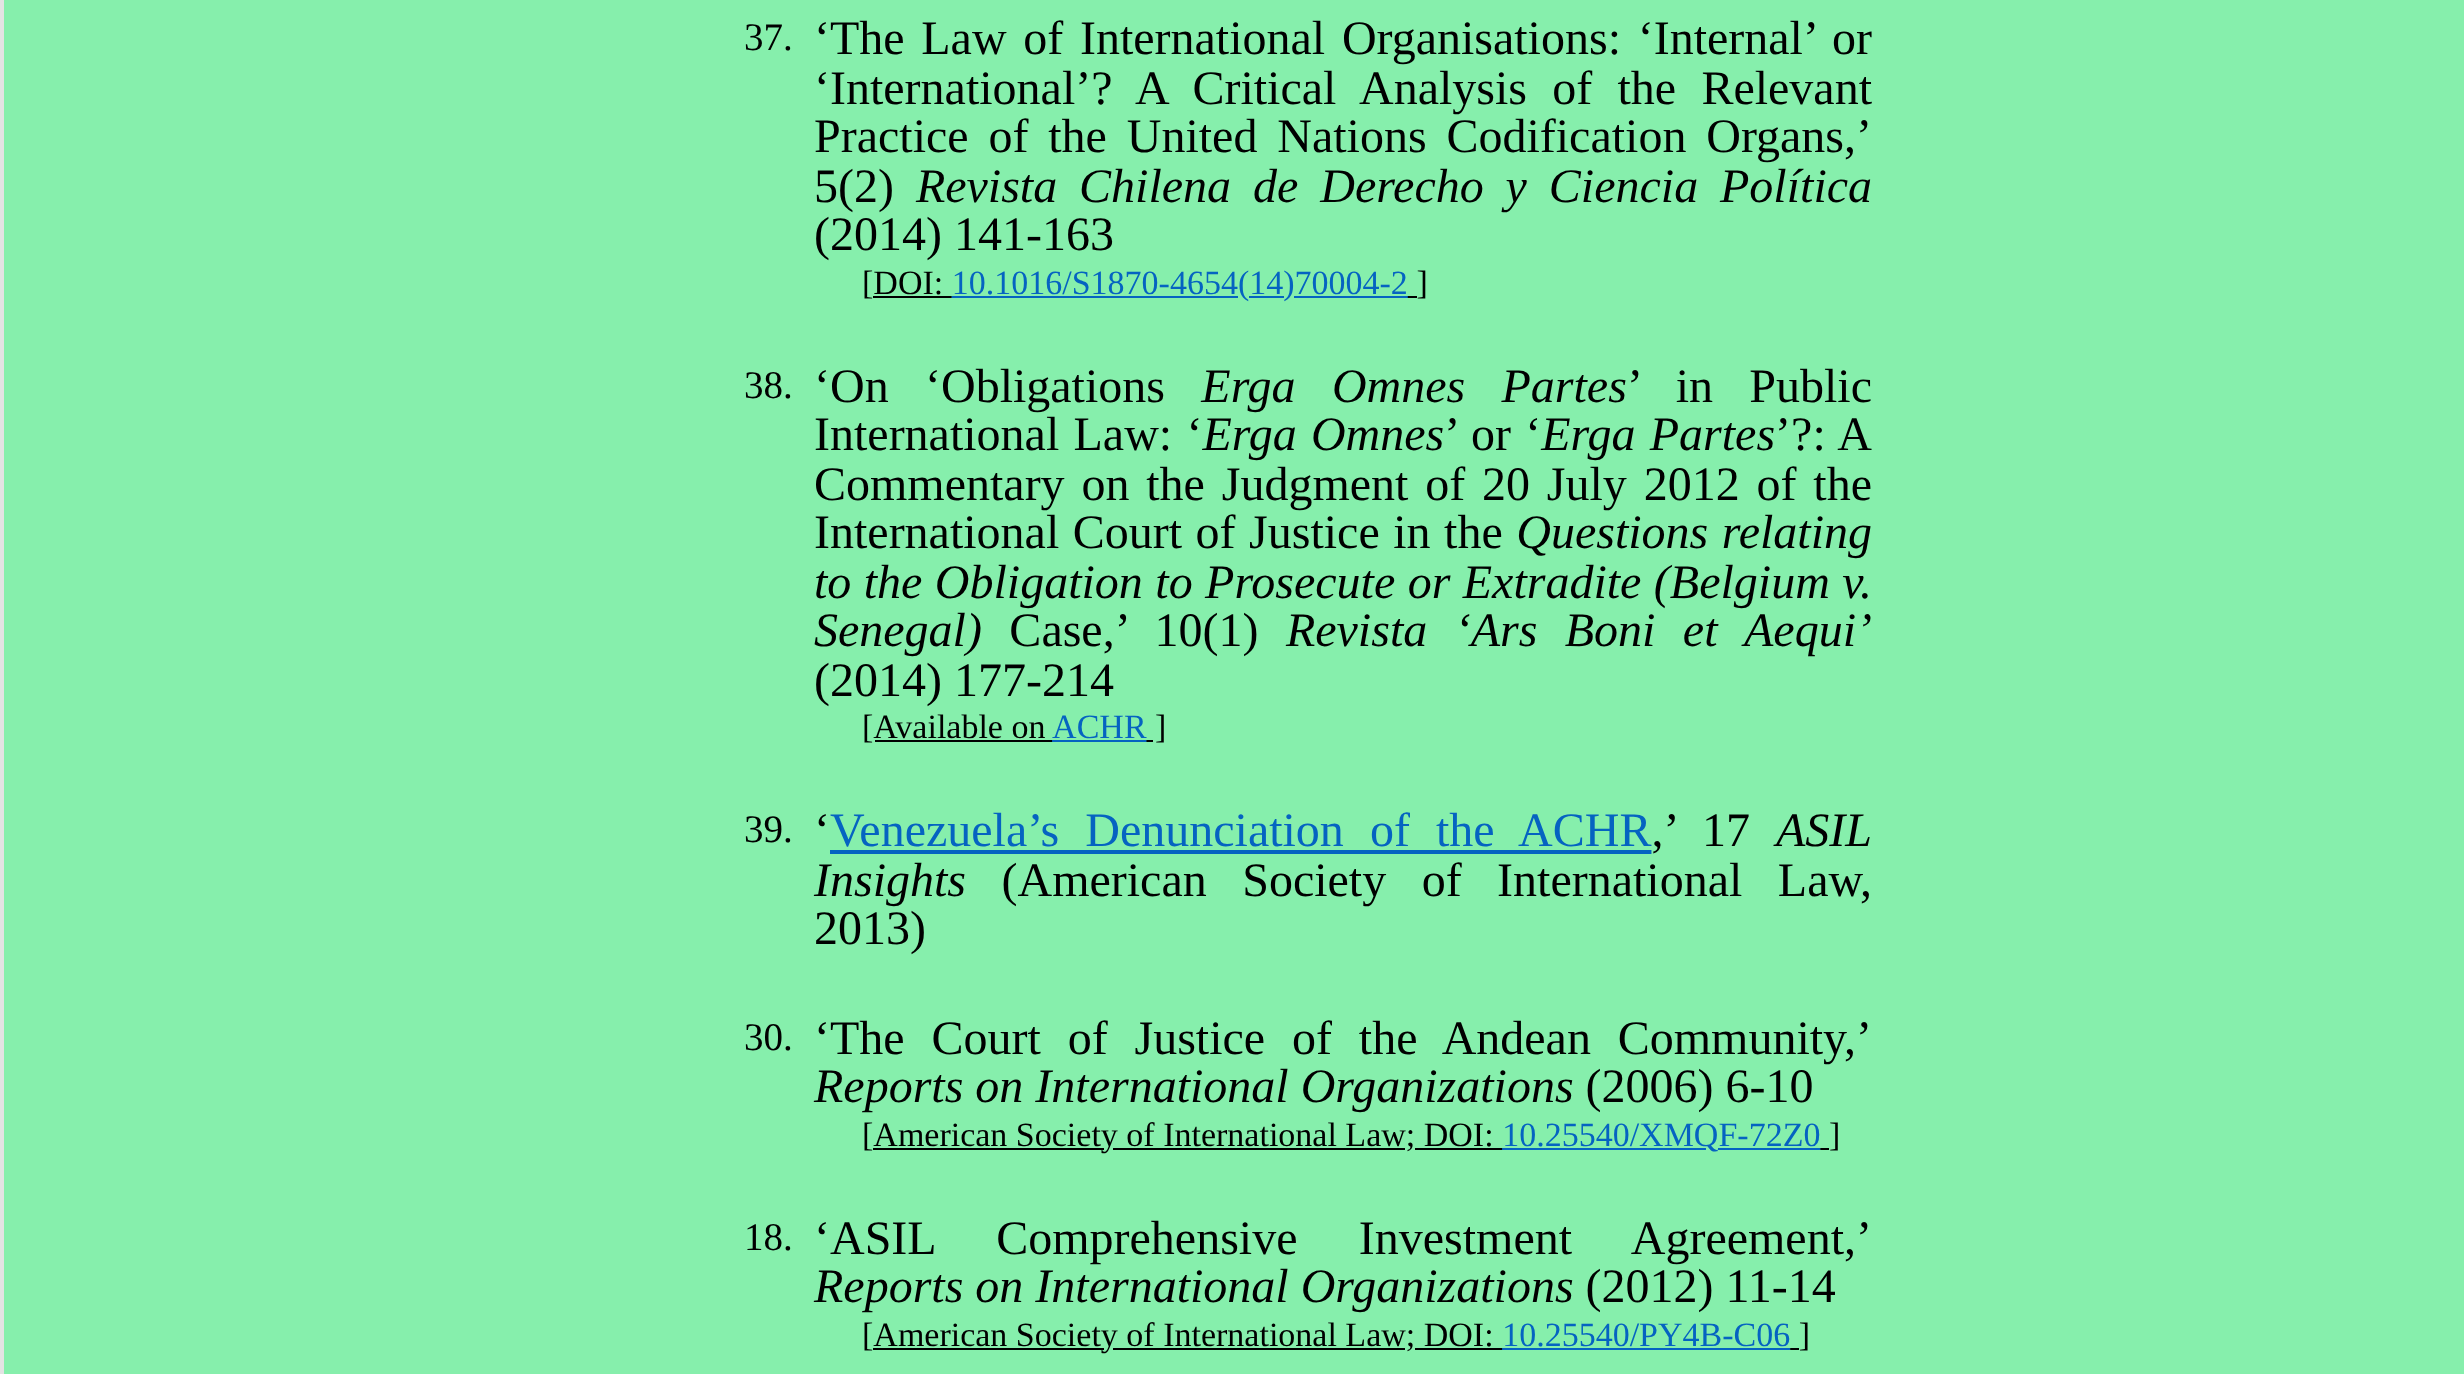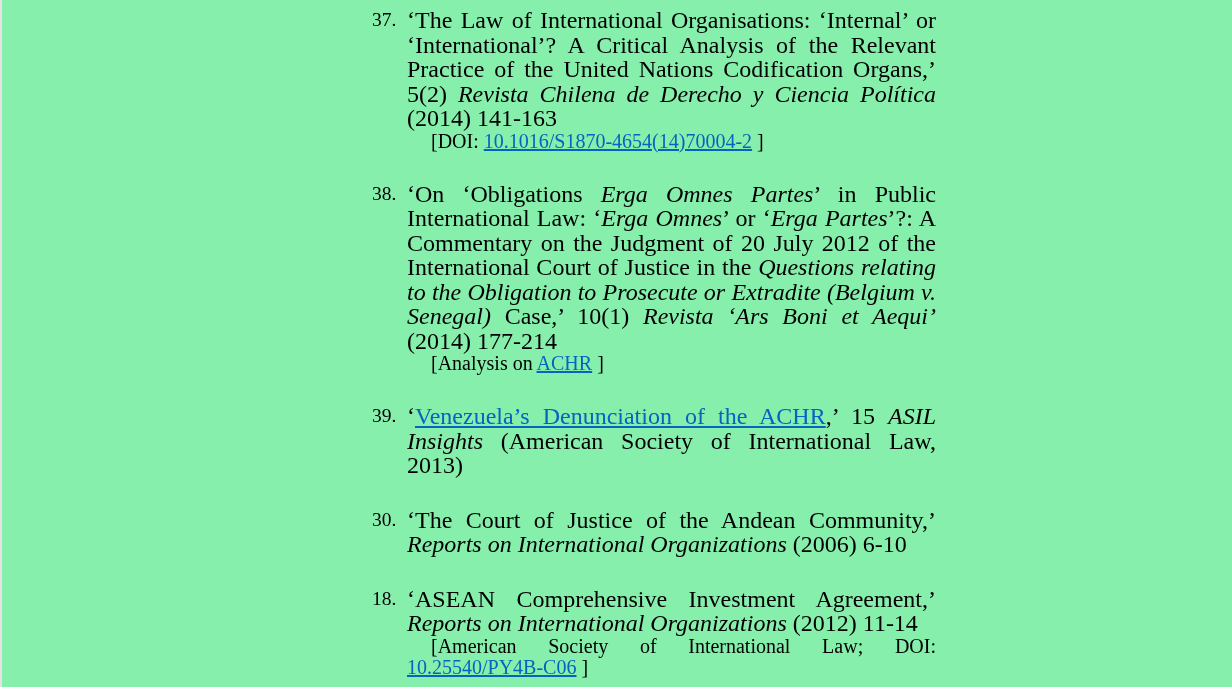--- a/index.html
+++ b/index.html
@@ -50,24 +50,25 @@
     width: 529px;
   }
   p.body {
     margin: 0;
     font-size: 24px;
     line-height: 24.5px;
     text-align: justify;
   }
   p.note {
     margin: 0;
-    font-size: 20px;
+    font-size: 17px;
     line-height: 21px;
     text-align: justify;
     text-indent: 24px;
+    text-decoration: underline;
   }
   a.link {
     color: var(--link-color, #0563c1);
     text-decoration: underline;
     cursor: pointer;
   }
 </style>
 </head>
 <body style="color: rgb(0, 0, 0);">
 
@@ -78,36 +79,37 @@
         <span class="num">37.</span>
         <div class="content">
           <p class="body"><span>‘The Law of International Organisations: ‘Internal’ or ‘International’? A Critical Analysis of the Relevant Practice of the United Nations Codification Organs,’ 5(2) </span><i>Revista Chilena de Derecho y Ciencia Política</i><span> (2014) 141-163</span></p>
           <p class="note"><span>[DOI: </span><a class="link" href="#">10.1016/S1870-4654(14)70004-2</a><span> ]</span></p>
         </div>
       </li>
       <li class="entry">
         <span class="num">38.</span>
         <div class="content">
           <p class="body"><span>‘On ‘Obligations </span><i>Erga Omnes Partes</i><span>’ in Public International Law: ‘</span><i>Erga Omnes</i><span>’ or ‘</span><i>Erga Partes</i><span>’?: A Commentary on the Judgment of 20 July 2012 of the International Court of Justice in the </span><i>Questions relating to the Obligation to Prosecute or Extradite (Belgium v. Senegal)</i><span> Case,’ 10(1) </span><i>Revista ‘Ars Boni et Aequi’</i><span> (2014) 177-214</span></p>
-          <p class="note"><span>[Analysis on </span><a class="link" href="#">ACHR</a><span> ]</span></p>
+          <p class="note"><span>[Available on </span><a class="link" href="#">ACHR</a><span> ]</span></p>
         </div>
       </li>
       <li class="entry">
         <span class="num">39.</span>
         <div class="content">
-          <p class="body"><span>‘</span><a class="link" href="#">Venezuela’s Denunciation of the ACHR</a><span>,’ 15 </span><i>ASIL Insights</i><span> (American Society of International Law, 2013)</span></p>
+          <p class="body"><span>‘</span><a class="link" href="#">Venezuela’s Denunciation of the ACHR</a><span>,’ 17 </span><i>ASIL Insights</i><span> (American Society of International Law, 2013)</span></p>
         </div>
       </li>
       <li class="entry">
         <span class="num">30.</span>
         <div class="content">
           <p class="body"><span>‘The Court of Justice of the Andean Community,’ </span><i>Reports on International Organizations</i><span> (2006) 6-10</span></p>
+          <p class="note"><span>[American Society of International Law; DOI: </span><a class="link" href="#">10.25540/XMQF-72Z0</a><span> ]</span></p>
         </div>
       </li>
       <li class="entry">
         <span class="num">18.</span>
         <div class="content">
-          <p class="body"><span>‘ASEAN Comprehensive Investment Agreement,’ </span><i>Reports on International Organizations</i><span> (2012) 11-14</span></p>
+          <p class="body"><span>‘ASIL Comprehensive Investment Agreement,’ </span><i>Reports on International Organizations</i><span> (2012) 11-14</span></p>
           <p class="note"><span>[American Society of International Law; DOI: </span><a class="link" href="#">10.25540/PY4B-C06</a><span> ]</span></p>
         </div>
       </li>
     </ol>
 </div>
 
 </body></html>

